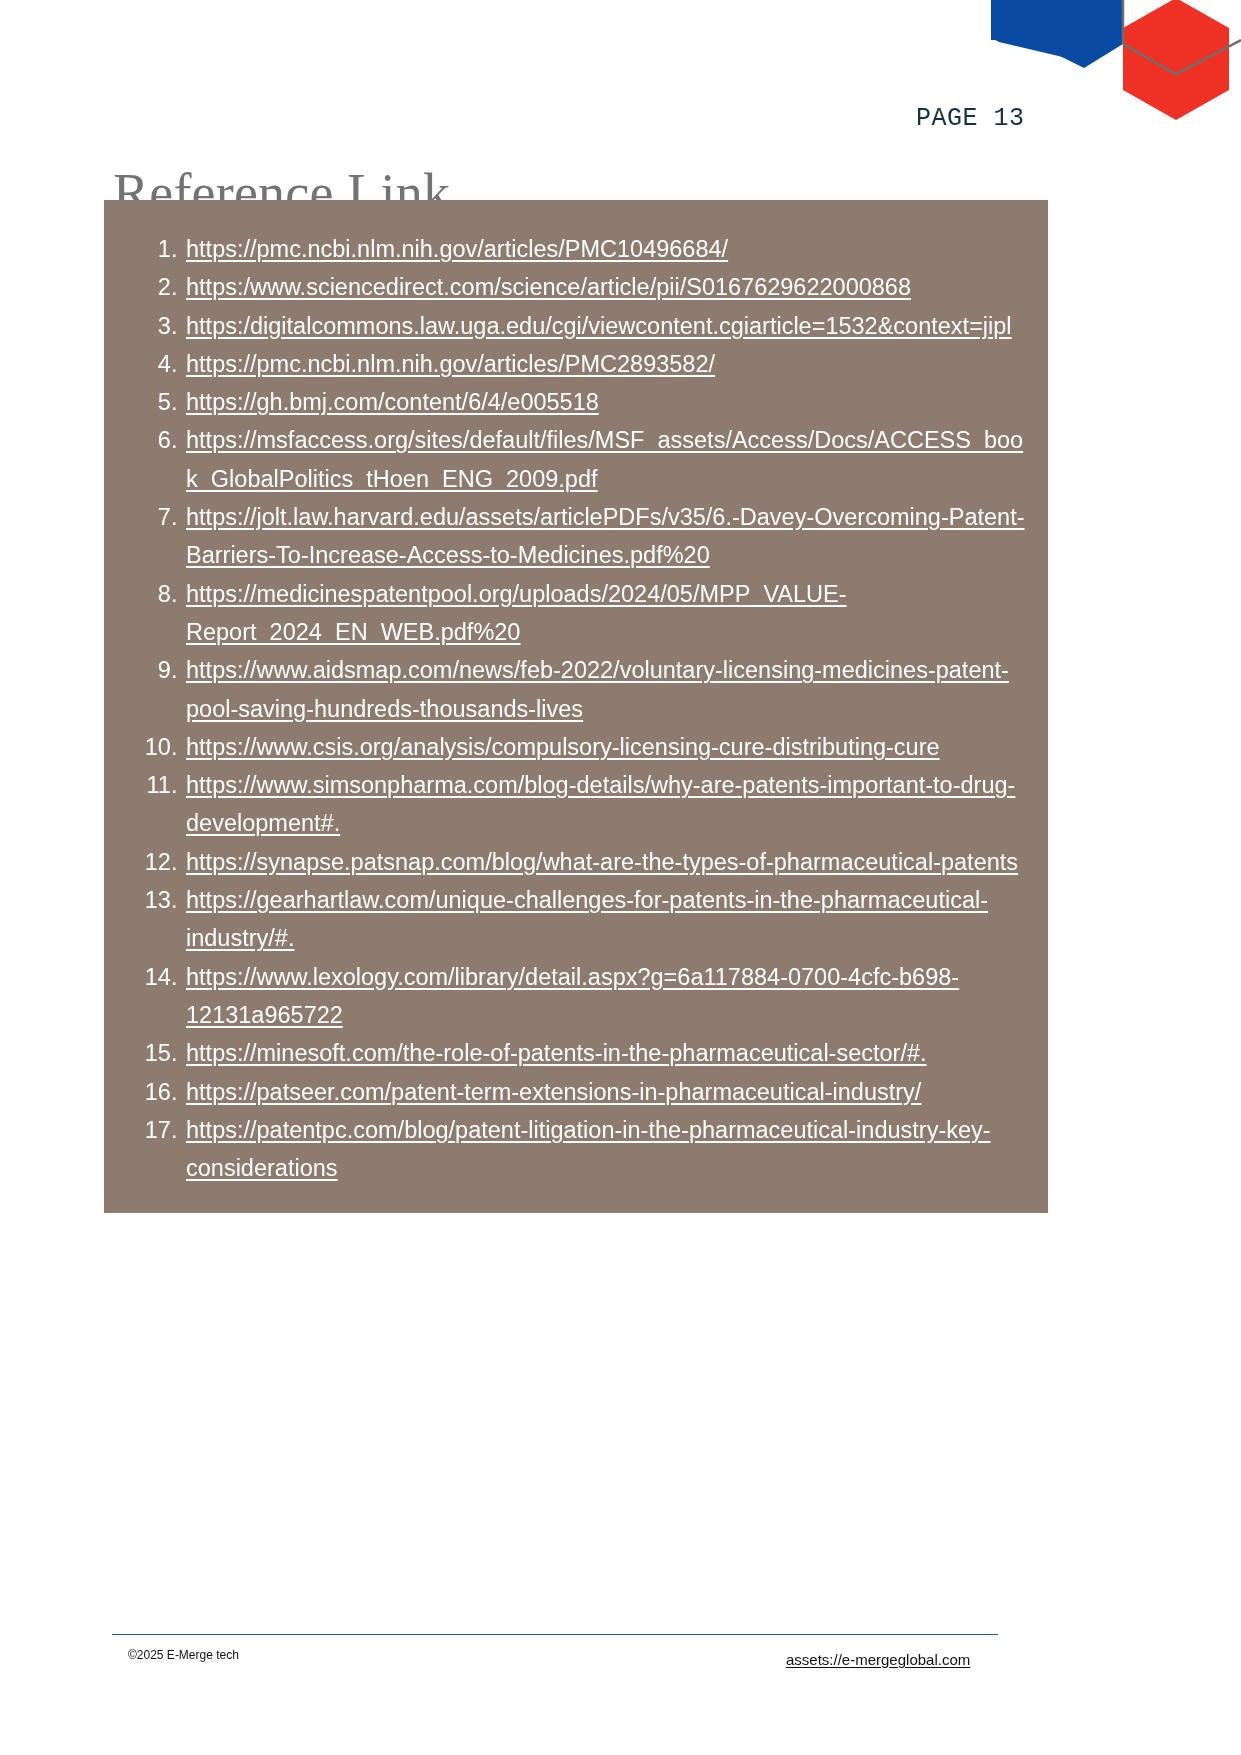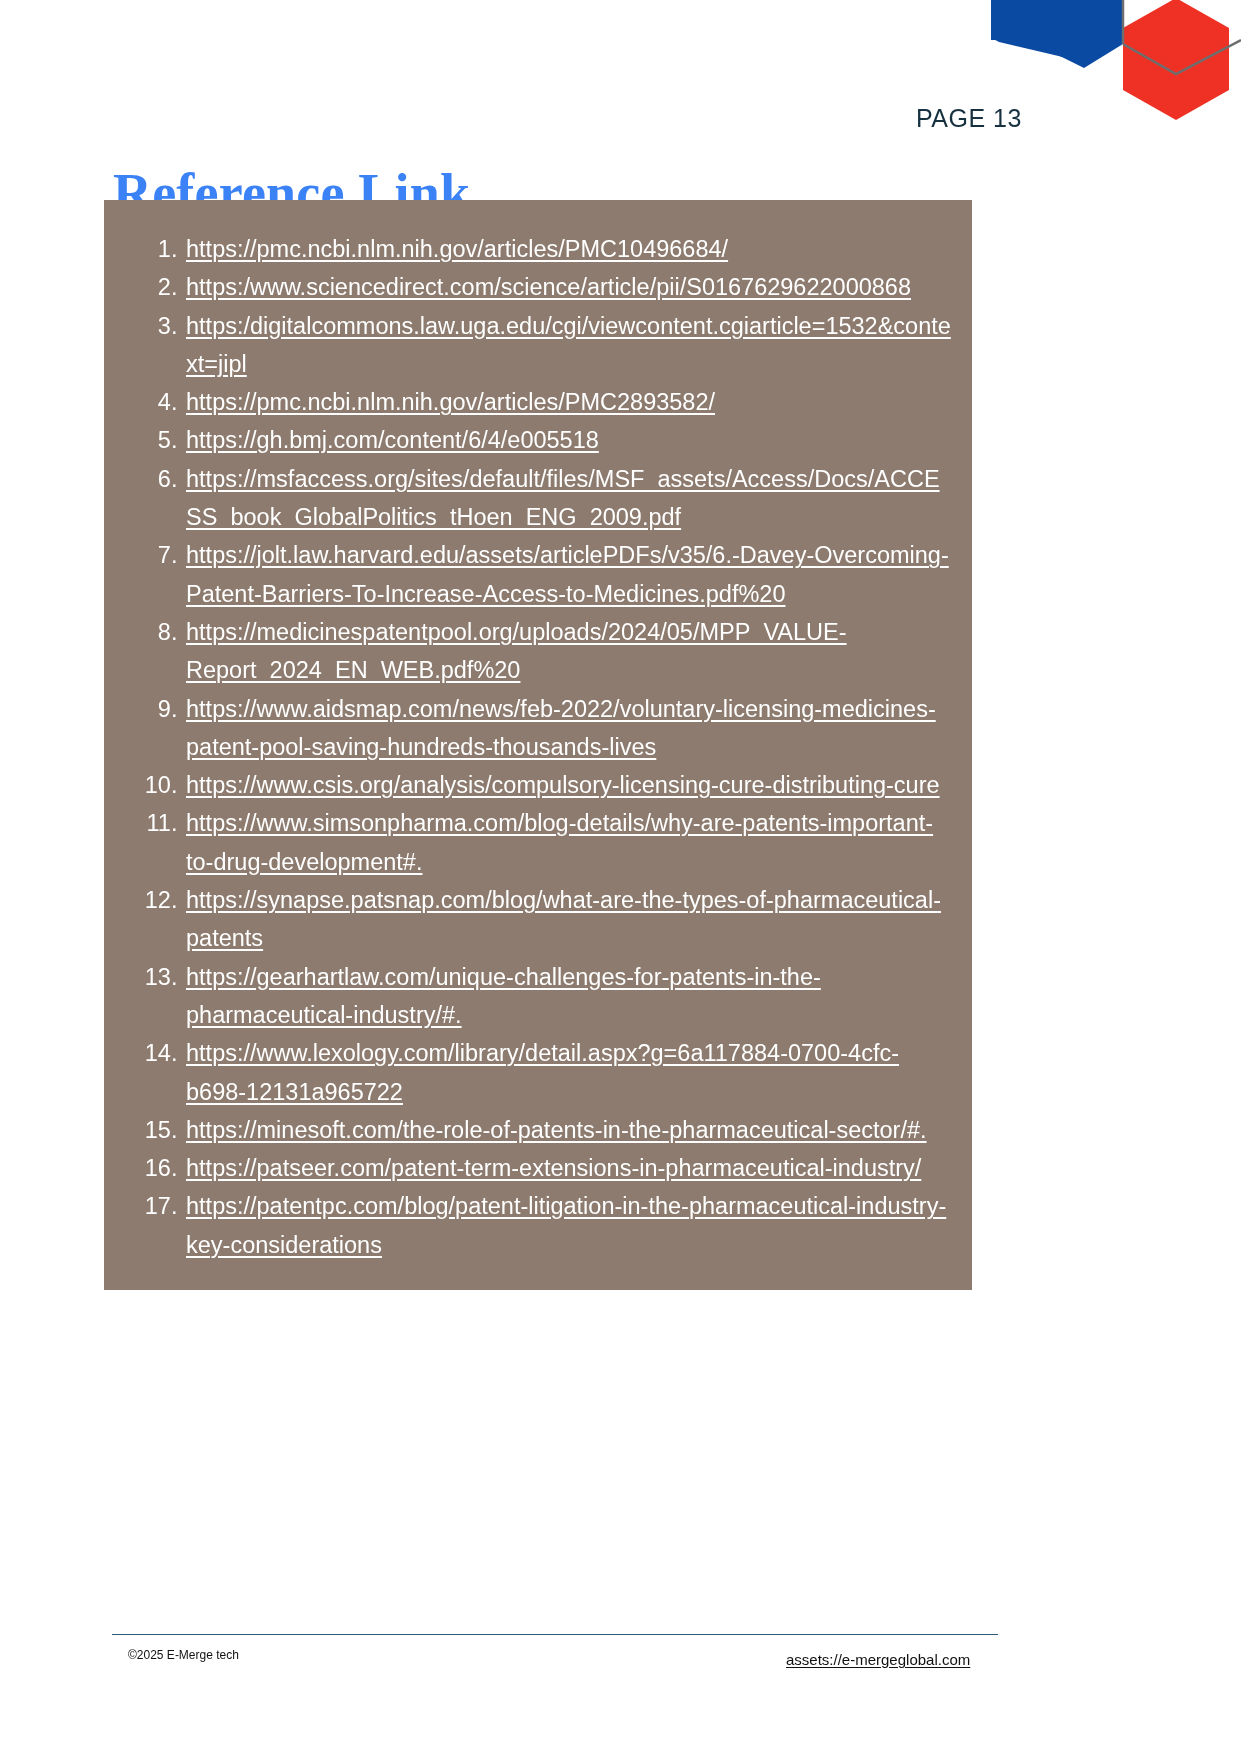--- a/index.html
+++ b/index.html
@@ -26,43 +26,43 @@
   }
 
   
   .page-number {
     position: absolute;
     top: 104px;
     left: 916px;
     font-size: 25px;
     letter-spacing: 0.5px;
     color: #173140;
-    font-family: Liberation Sans, sans-serif;
+    font-family: Liberation Mono, monospace;
     font-weight: 400;
   }
 
   
   .page-title {
     position: absolute;
     top: 128px;
     left: 113px;
     font-family: "Liberation Serif", serif;
-    font-weight: bold;
+    font-weight: normal;
     font-size: 54px;
-    color: #3b82f6;
+    color: #737373;
     letter-spacing: 0.2px;
     line-height: 1.1;
   }
 
   
   .ref-panel {
     position: absolute;
     top: 200px;
     left: 104px;
-    width: 868px;
+    width: 944px;
     min-height: 969px;
     background: #8C7B6E;
     box-sizing: border-box;
     padding: 30px 18px 26px 18px;
   }
 
   ol.ref-list {
     margin: 0;
     padding: 0 0 0 62px;
     list-style-position: outside;

